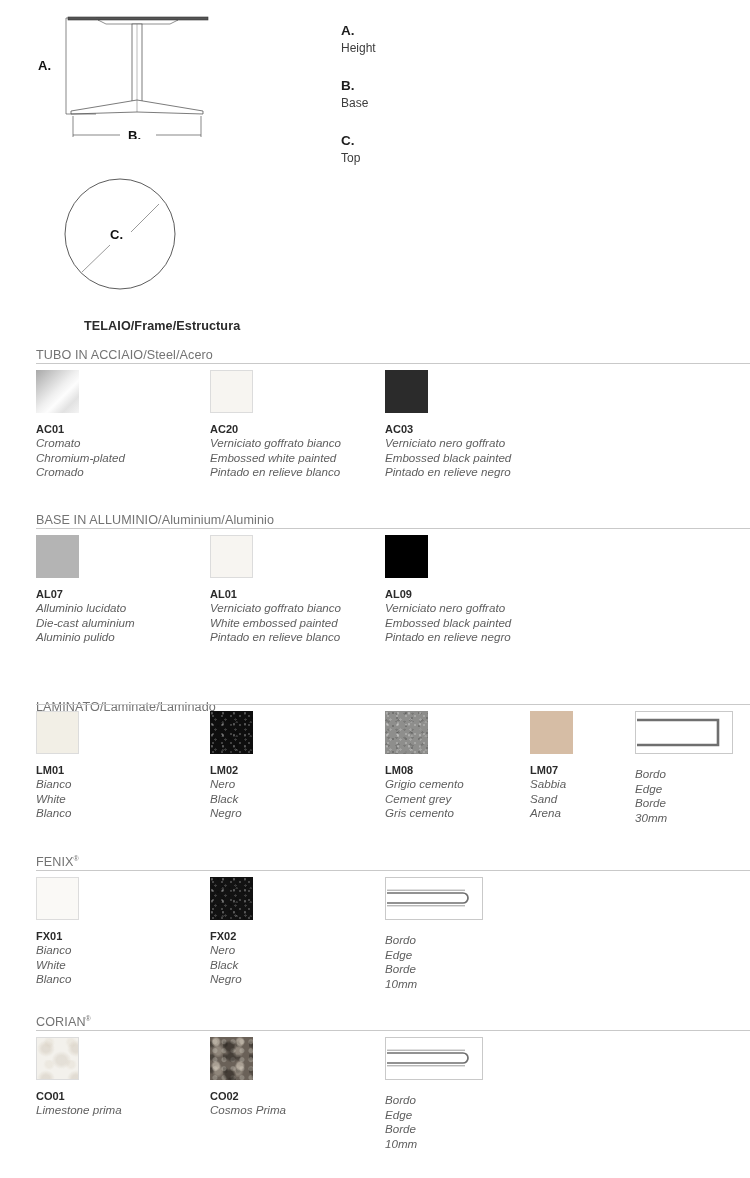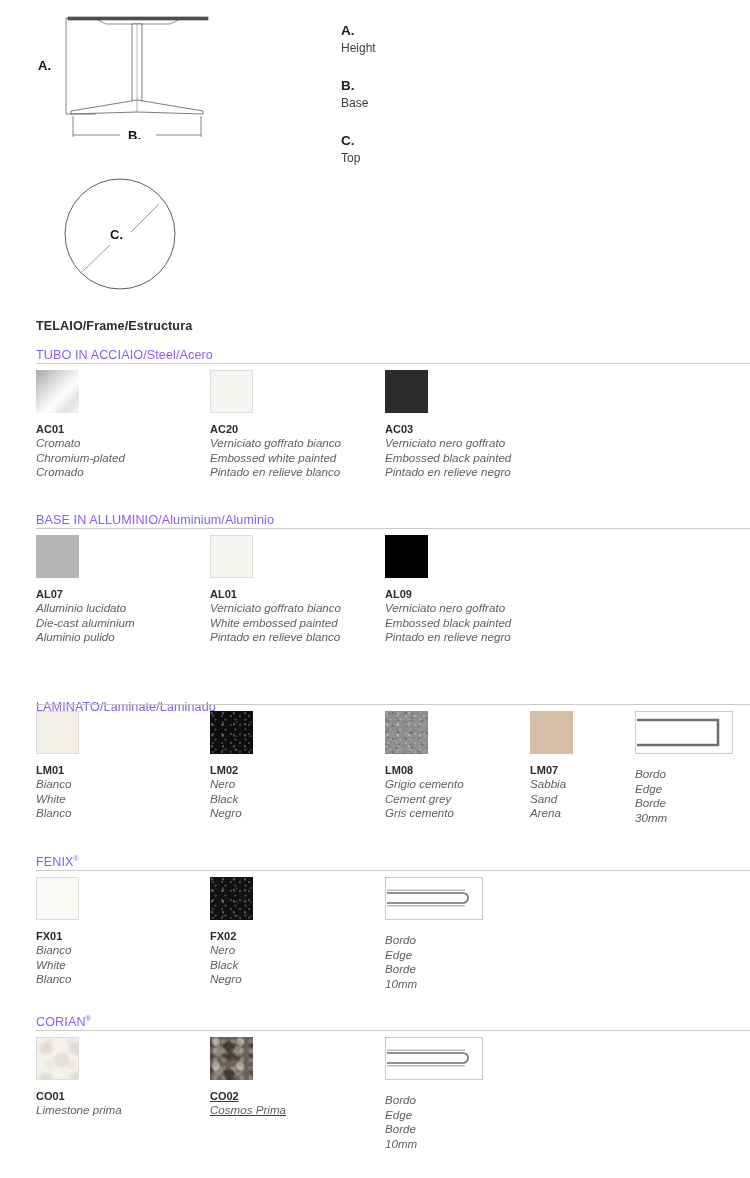--- a/index.html
+++ b/index.html
@@ -71,21 +71,21 @@
     left: 36px;
     font-weight: bold;
     font-size: 12.6px;
     color: #2b2b2b;
     letter-spacing: .1px;
   }
   .sub-title {
     position: absolute;
     left: 36px;
     font-size: 12.6px;
-    color: #8b5cf6;
+    color: #737373;
     letter-spacing: .1px;
     font-weight: normal;
   }
   .sub-title .reg {
     font-size: 7px;
     vertical-align: super;
   }
   .rule {
     position: absolute;
     left: 36px;
@@ -218,21 +218,21 @@
       <div class="dim-name">Base</div>
     </div>
     <div class="dim-item">
       <div class="dim-letter">C.</div>
       <div class="dim-name">Top</div>
     </div>
   </div>
 </div>
 
 <div class="materials" id="materials">
-    <div class="group-title" style="top: 19px;">TELAIO/Frame/Estructura</div>
+    <div class="group-title" style="top: 19px; margin-left: 48px;">TELAIO/Frame/Estructura</div>
     <div class="sub-title" style="top: 48px;">TUBO IN ACCIAIO/Steel/Acero</div>
     <div class="rule" style="top: 63px;"></div>
     <div class="swatch-row" style="top: 70px;">
       <div class="swatch-cell" style="left: 36px;">
         <div class="swatch sw-chrome"></div>
         <div class="code">AC01</div>
         <div class="desc">Cromato</div>
         <div class="desc">Chromium-plated</div>
         <div class="desc">Cromado</div>
       </div>
@@ -338,21 +338,21 @@
         </svg><div class="desc edge-caption">Bordo</div><div class="desc">Edge</div><div class="desc">Borde</div><div class="desc">10mm</div></div>
     </div>
     <div class="sub-title" style="top: 715px;">CORIAN<span class="reg">®</span></div>
     <div class="rule" style="top: 730px;"></div>
     <div class="swatch-row" style="top: 737px;">
       <div class="swatch-cell" style="left: 36px;">
         <div class="swatch sw-limestone tex bordered"></div>
         <div class="code">CO01</div>
         <div class="desc">Limestone prima</div>
       </div>
-      <div class="swatch-cell" style="left: 210px; text-decoration: underline;">
+      <div class="swatch-cell" style="left: 210px;">
         <div class="swatch sw-cosmos tex"></div>
         <div class="code">CO02</div>
         <div class="desc">Cosmos Prima</div>
       </div>
       <div class="swatch-cell" style="left: 385px;"><svg width="98" height="43" viewBox="0 0 98 43">
           <rect x="0.5" y="0.5" width="97" height="42" fill="#fff" stroke="#c9c9c9" stroke-width="1"></rect>
           <path d="M2 16 H78 a5 5 0 0 1 0 10 H2" fill="none" stroke="#6f6f6f" stroke-width="1.7"></path>
           <line x1="2" y1="13.2" x2="80" y2="13.2" stroke="#9a9a9a" stroke-width="1"></line>
           <line x1="2" y1="28.8" x2="80" y2="28.8" stroke="#9a9a9a" stroke-width="1"></line>
         </svg><div class="desc edge-caption">Bordo</div><div class="desc">Edge</div><div class="desc">Borde</div><div class="desc">10mm</div></div>

